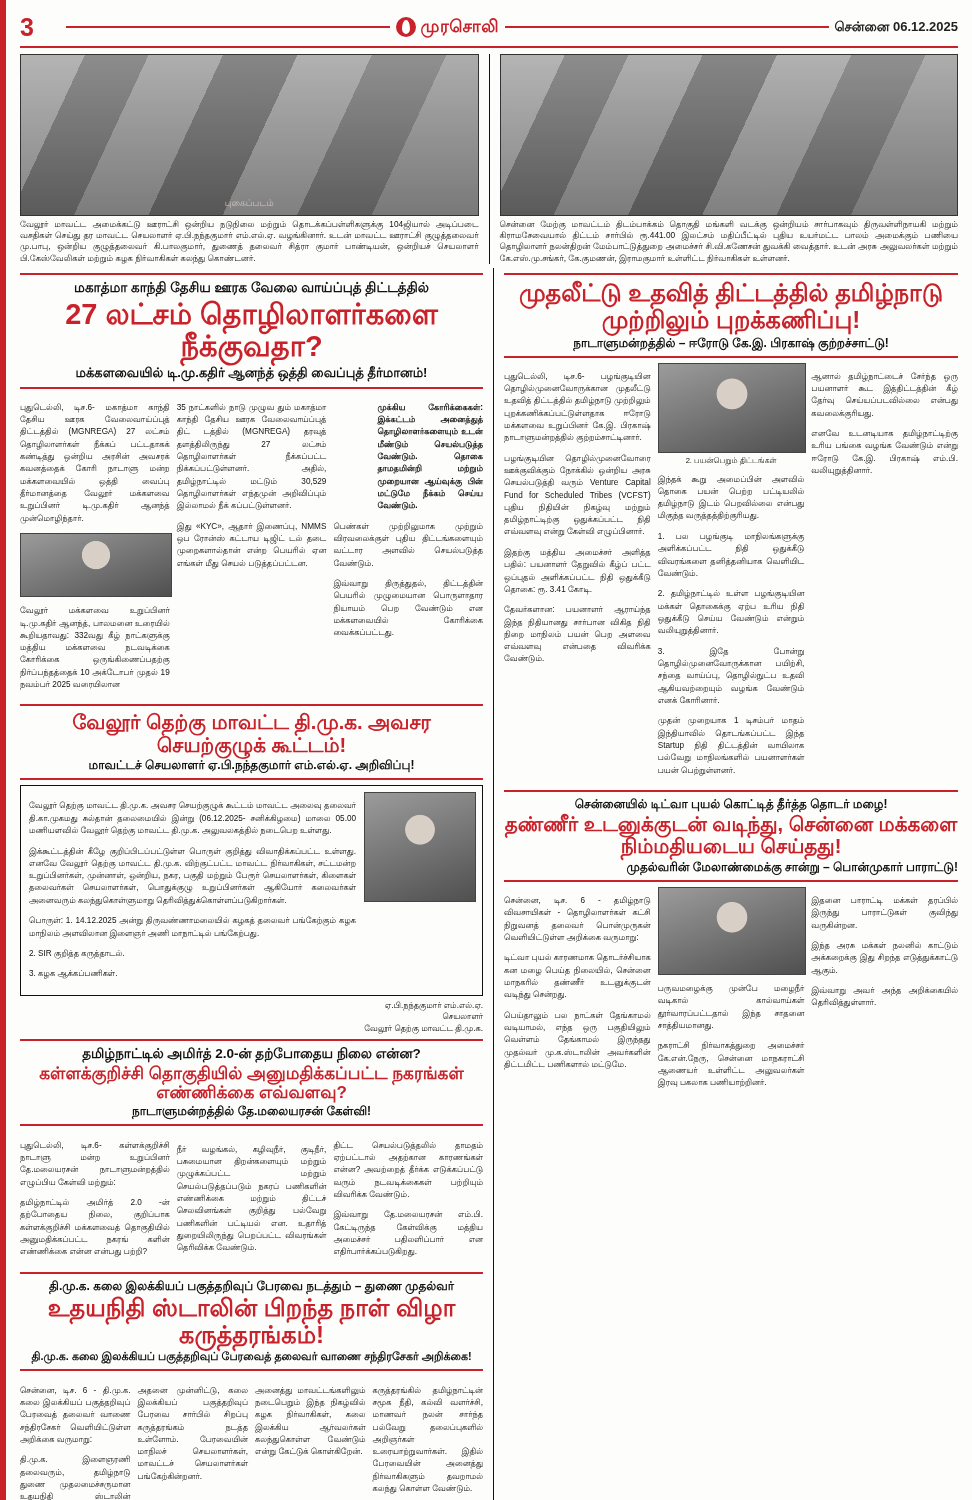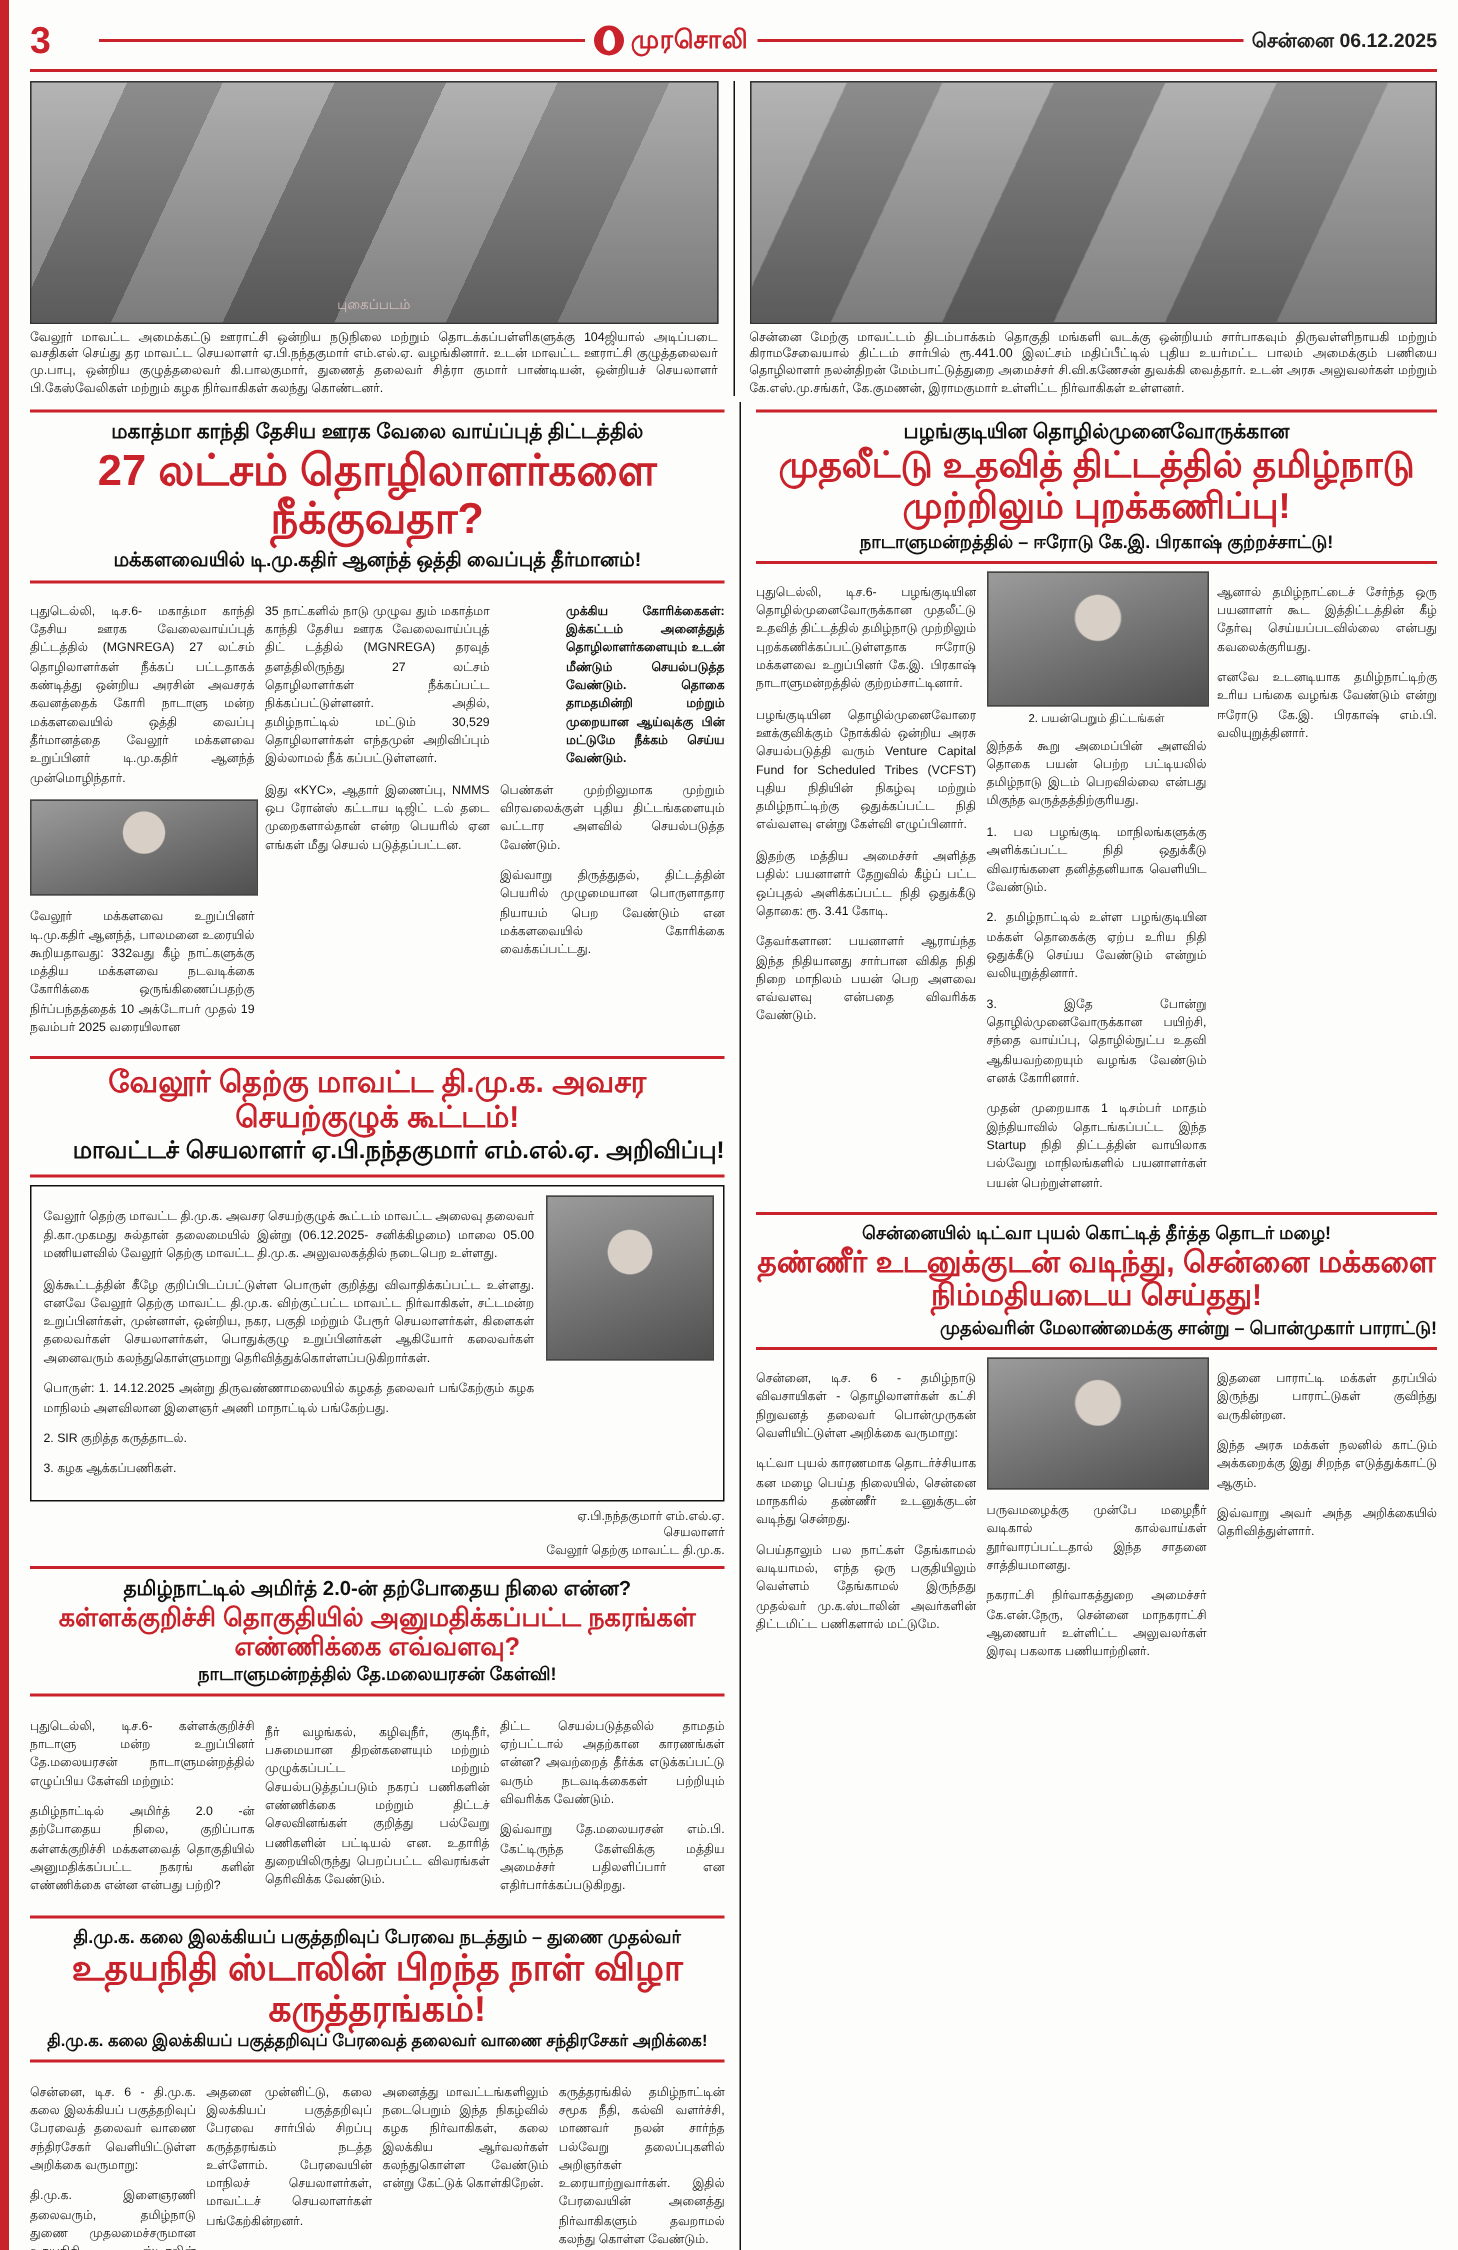--- a/index.html
+++ b/index.html
@@ -147,21 +147,21 @@
         </div>
         <div style="flex:1;font-size:8.2px;line-height:1.5;text-align:justify;">
           <p style="font-weight:bold;margin-left:44px;">முக்கிய கோரிக்கைகள்: இக்கட்டம் அனைத்துத் தொழிலாளர்களையும் உடன் மீண்டும் செயல்படுத்த வேண்டும். தொகை தாமதமின்றி மற்றும் முறையான ஆய்வுக்கு பின் மட்டுமே நீக்கம் செய்ய வேண்டும்.</p>
           <p>பெண்கள் முற்றிலுமாக முற்றும் விரவலைக்குள் புதிய திட்டங்களையும் வட்டார அளவில் செயல்படுத்த வேண்டும்.</p>
           <p>இவ்வாறு திருத்துதல், திட்டத்தின் பெயரில் முழுமையான பொருளாதார நியாயம் பெற வேண்டும் என மக்களவையில் கோரிக்கை வைக்கப்பட்டது.</p>
         </div>
       </div>
 
       <div class="hr-red"></div>
       <div class="headline h-md">வேலூர் தெற்கு மாவட்ட தி.மு.க. அவசர செயற்குழுக் கூட்டம்!</div>
-      <div class="subhead" style="font-size:16px;text-align:right;">மாவட்டச் செயலாளர் ஏ.பி.நந்தகுமார் எம்.எல்.ஏ. அறிவிப்பு!</div>
+      <div class="subhead" style="font-size:12px;">மாவட்டச் செயலாளர் ஏ.பி.நந்தகுமார் எம்.எல்.ஏ. அறிவிப்பு!</div>
       <div class="hr-red"></div>
 
       <div class="box" style="display:flex;gap:8px;">
         <div style="flex:1;font-size:8.2px;line-height:1.5;text-align:justify;">
           <p>வேலூர் தெற்கு மாவட்ட தி.மு.க. அவசர செயற்குழுக் கூட்டம் மாவட்ட அலைவு தலைவர் தி.கா.முகமது சுல்தான் தலைமையில் இன்று (06.12.2025- சனிக்கிழமை) மாலை 05.00 மணியளவில் வேலூர் தெற்கு மாவட்ட தி.மு.க. அலுவலகத்தில் நடைபெற உள்ளது.</p>
           <p>இக்கூட்டத்தின் கீழே குறிப்பிடப்பட்டுள்ள பொருள் குறித்து விவாதிக்கப்பட்ட உள்ளது. எனவே வேலூர் தெற்கு மாவட்ட தி.மு.க. விற்குட்பட்ட மாவட்ட நிர்வாகிகள், சட்டமன்ற உறுப்பினர்கள், முன்னாள், ஒன்றிய, நகர, பகுதி மற்றும் பேரூர் செயலாளர்கள், கிளைகள் தலைவர்கள் செயலாளர்கள், பொதுக்குழு உறுப்பினர்கள் ஆகியோர் கலைவர்கள் அனைவரும் கலந்துகொள்ளுமாறு தெரிவித்துக்கொள்ளப்படுகிறார்கள்.</p>
           <p>பொருள்: 1.  14.12.2025 அன்று திருவண்ணாமலையில் கழகத் தலைவர் பங்கேற்கும் கழக மாநிலம் அளவிலான இளைஞர் அணி மாநாட்டில் பங்கேற்பது.</p>
           <p>2.  SIR குறித்த கருத்தாடல்.</p>
           <p>3.  கழக ஆக்கப்பணிகள்.</p>
         </div>
@@ -218,21 +218,20 @@
         </div>
       </div>
 
     </div>
 
     <div class="divider-v"></div>
 
     <div class="col" style="flex:1;">
 
       <div class="hr-red"></div>
-      <div class="kicker">பழங்குடியின தொழில்முனைவோருக்கான</div>
       <div class="headline h-lg">முதலீட்டு உதவித் திட்டத்தில் தமிழ்நாடு முற்றிலும் புறக்கணிப்பு!</div>
       <div class="subhead" style="font-size:12px;">நாடாளுமன்றத்தில் – ஈரோடு கே.இ. பிரகாஷ் குற்றச்சாட்டு!</div>
       <div class="hr-red"></div>
 
       <div style="display:flex;gap:7px;">
         <div style="flex:1;font-size:8.2px;line-height:1.5;text-align:justify;">
           <p>புதுடெல்லி, டிச.6- பழங்குடியின தொழில்முனைவோருக்கான முதலீட்டு உதவித் திட்டத்தில் தமிழ்நாடு முற்றிலும் புறக்கணிக்கப்பட்டுள்ளதாக ஈரோடு மக்களவை உறுப்பினர் கே.இ. பிரகாஷ் நாடாளுமன்றத்தில் குற்றம்சாட்டினார்.</p>
           <p>பழங்குடியின தொழில்முனைவோரை ஊக்குவிக்கும் நோக்கில் ஒன்றிய அரசு செயல்படுத்தி வரும் Venture Capital Fund for Scheduled Tribes (VCFST) புதிய நிதியின் நிகழ்வு மற்றும் தமிழ்நாட்டிற்கு ஒதுக்கப்பட்ட நிதி எவ்வளவு என்று கேள்வி எழுப்பினார்.</p>
           <p>இதற்கு மத்திய அமைச்சர் அளித்த பதில்: பயனாளர் தேறுவில் கீழ்ப் பட்ட ஒப்புதல் அளிக்கப்பட்ட நிதி ஒதுக்கீடு தொகை: ரூ. 3.41 கோடி.</p>
           <p>தேவர்களான: பயனாளர் ஆராய்ந்த இந்த நிதியானது சார்பான விகித நிதி நிறை மாநிலம் பயன் பெற அளவை எவ்வளவு என்பதை விவரிக்க வேண்டும்.</p>

